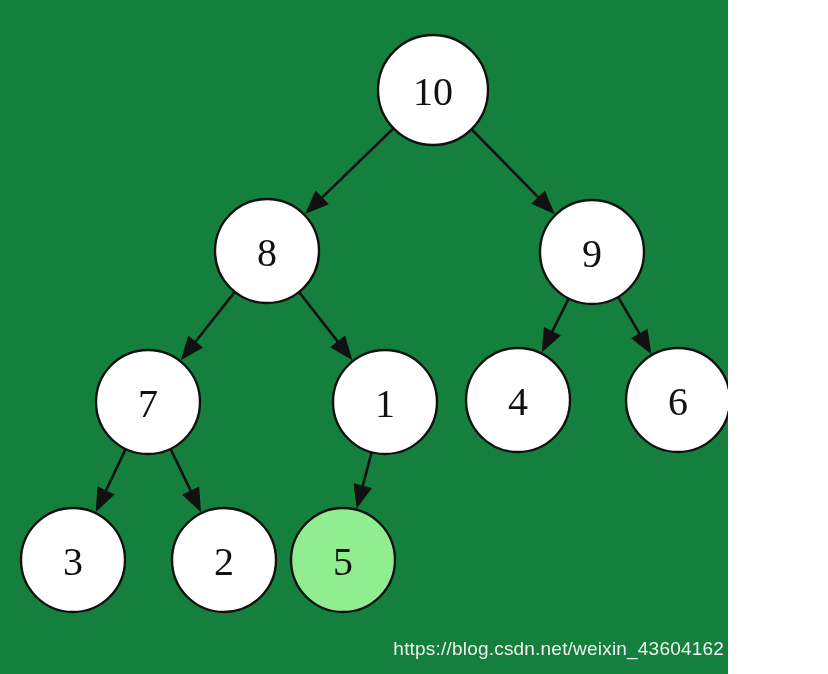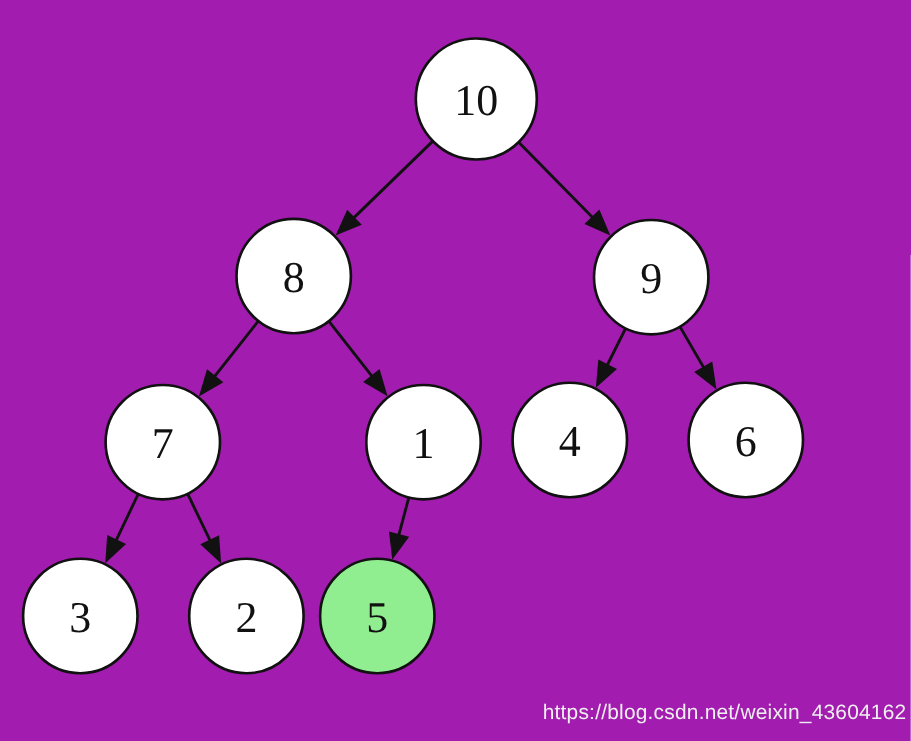--- a/index.html
+++ b/index.html
@@ -6,23 +6,23 @@
   html, body {
     margin: 0;
     padding: 0;
     background: #ffffff;
   }
   body {
     font-family: "Liberation Serif", serif;
   }
   #canvas {
     position: relative;
-    width: 828px;
+    width: 728px;
     height: 674px;
-    background: #a21caf;
+    background: #15803d;
     overflow: hidden;
   }
   #tree-svg {
     position: absolute;
     left: 0;
     top: 0;
     width: 828px;
     height: 674px;
     display: block;
   }

